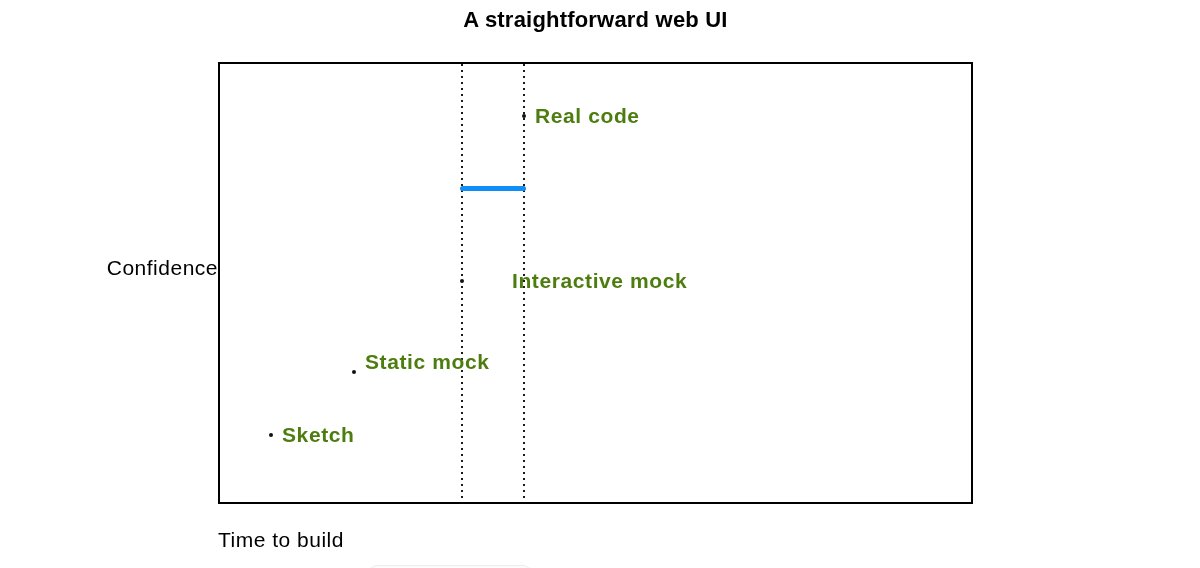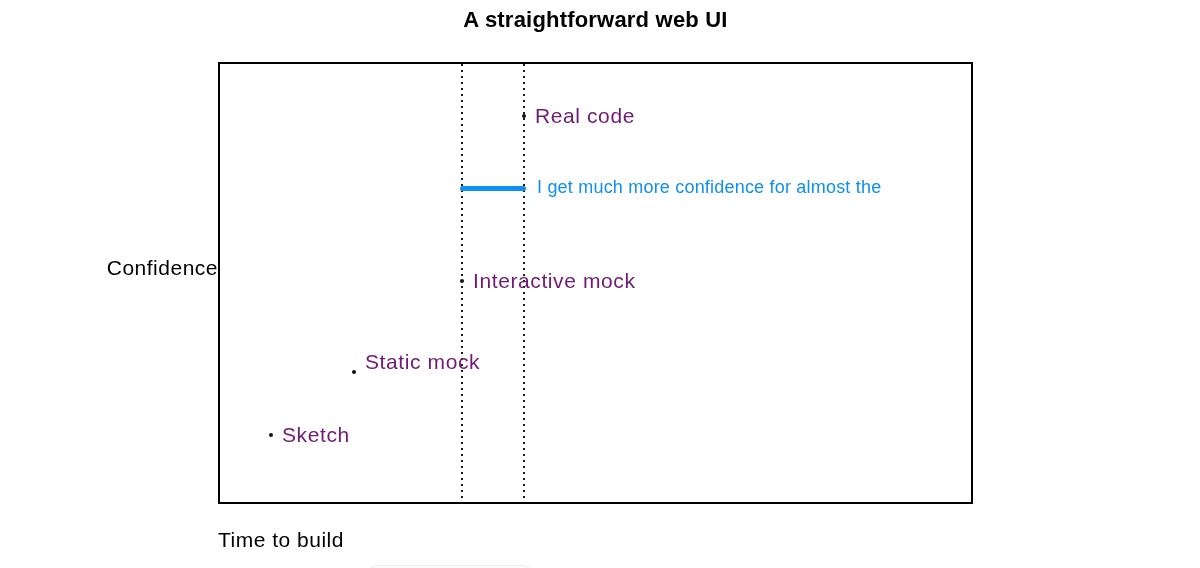--- a/index.html
+++ b/index.html
@@ -74,21 +74,22 @@
     width: 4px;
     height: 4px;
     border-radius: 50%;
     background: #111;
     flex: 0 0 auto;
   }
   .point .point-label {
     margin-left: 9px;
     font-size: 21px;
     letter-spacing: 0.6px;
-    color: #701a75;
+    color: #4d7c0f;
+    font-weight: bold;
   }
   .annotation-line {
     position: absolute;
     left: 460px;
     top: 186px;
     width: 66px;
     height: 5px;
     border-radius: 2.5px;
     background: #0f8ef8;
     z-index: 4;
@@ -135,33 +136,32 @@
   <div class="point" style="left: 269px; top: 435px;">
     <span class="dot"></span>
     <span class="point-label">Sketch</span>
   </div>
 
   <div class="point" style="left: 352px; top: 362px; align-items: flex-end;">
     <span class="dot"></span>
     <span class="point-label">Static mock</span>
   </div>
 
-  <div class="point" style="left: 460px; top: 281px;">
+  <div class="point" style="left: 460px; top: 281px; gap: 39px;">
     <span class="dot"></span>
     <span class="point-label">Interactive mock</span>
   </div>
 
   <div class="point" style="left: 522px; top: 116px;">
     <span class="dot"></span>
     <span class="point-label">Real code</span>
   </div>
 
   <div class="annotation-line"></div>
 
   <div class="annotation-text">
-    <div>I get much more confidence for almost the</div>
   </div>
 
   <div class="x-axis-label">Time to build</div>
 
   <div class="cutoff-element"></div>
 
 </div>
 
 </body></html>

